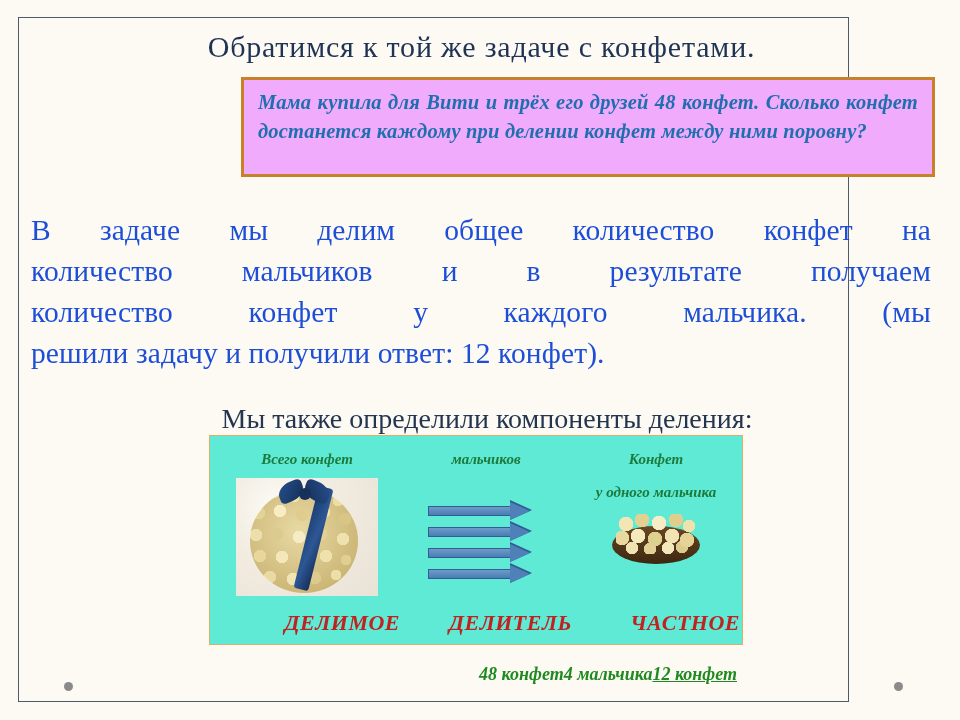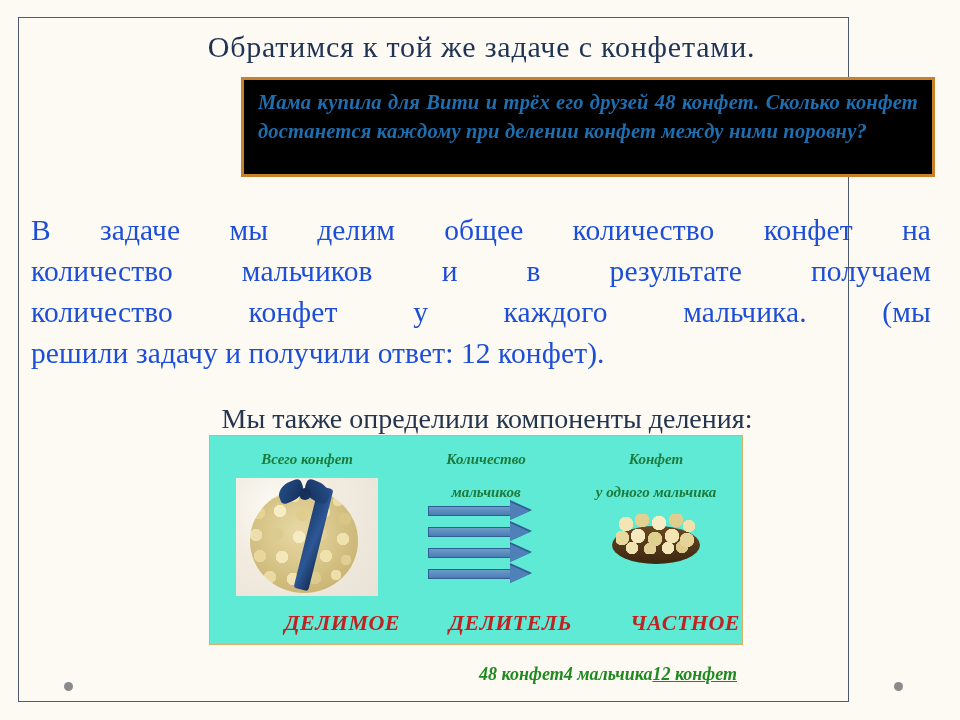--- a/index.html
+++ b/index.html
@@ -42,21 +42,21 @@
 
   
   #task-box {
     position: absolute;
     left: 222px;
     top: 59px;
     width: 694px;
     height: 100px;
     box-sizing: border-box;
     border: 3px solid #c8812b;
-    background: #000000;
+    background: #f0abfc;
     padding: 8px 14px 6px 14px;
   }
   #task-text {
     font-family: "Liberation Serif", serif;
     font-style: italic;
     font-weight: bold;
     font-size: 20.5px;
     line-height: 29px;
     color: #1f6fb0;
     text-align: justify;
@@ -347,21 +347,20 @@
         <div class="ball"></div>
         <div class="ribbon-band"></div>
         <div class="bow-l"></div>
         <div class="bow-r"></div>
         <div class="bow-knot"></div>
       </div>
       <div class="dg-foot">ДЕЛИМОЕ</div>
     </div>
 
     <div class="dg-col" id="col-divisor">
-      <div class="dg-head">Количество</div>
       <div class="dg-head">мальчиков</div>
       <div id="arrow-stack">
         <div class="arrow">
           <div class="shaft"></div>
             <div class="head-edge"></div>
             <div class="head"></div>
         </div>
         <div class="arrow">
           <div class="shaft"></div>
             <div class="head-edge"></div>

